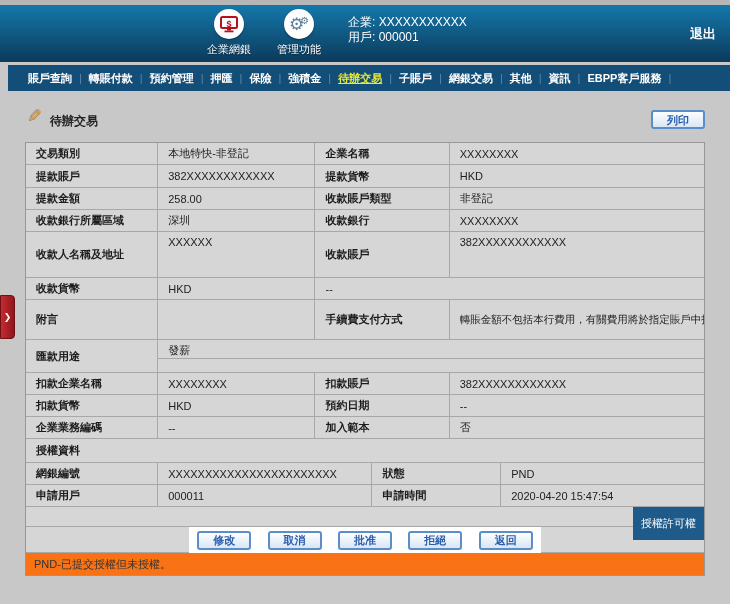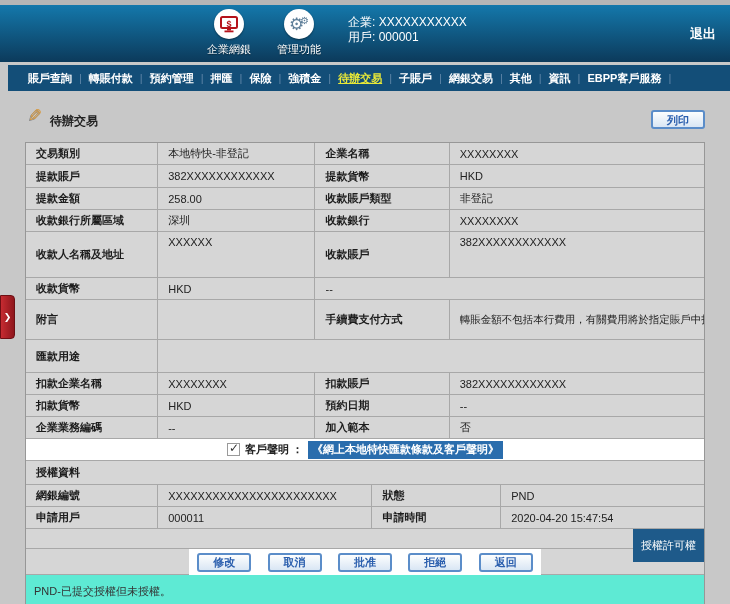--- a/index.html
+++ b/index.html
@@ -81,21 +81,21 @@
   .perm-btn { position:absolute; right:0; top:0; height:33px; padding:0 8px; background:#1e5a8a;
               color:#fff; font-size:11px; border:none; cursor:pointer; }
 
   .actions-row { height:26px; justify-content:center; }
   .actions-strip { width:352px; height:26px; background:#fff; display:flex; align-items:center;
                    justify-content:space-around; }
   .act-btn { width:54px; height:19px; border:2px solid #5b8dc9; border-radius:3px;
              background:linear-gradient(#fdfefe,#d9e6f4); color:#2b5fae; font-size:11px;
              font-weight:bold; line-height:13px; cursor:pointer; }
 
-  .footnote-row { height:33px; background:#5eead4; font-size:11px; color:#333; align-items:center;
+  .footnote-row { height:22px; background:#f97316; font-size:11px; color:#333; align-items:center;
                   padding-left:8px; }
 
   
   .side-tab { position:absolute; left:0; top:295px; width:15px; height:44px;
               background:linear-gradient(90deg,#c62b31,#8f161c); border-radius:0 4px 4px 0;
               border:1px solid #6e0f14; display:flex; align-items:center; justify-content:center;
               cursor:pointer; }
   .side-tab::after { content:"❯"; color:#fff; font-size:9px; font-weight:bold; }
 </style>
 </head>
@@ -198,20 +198,21 @@
     <div class="trow row-memo">
       <div class="cell lab c1">附言</div>
       <div class="cell val c2"></div>
       <div class="cell lab c3">手續費支付方式</div>
       <div class="cell val c4 fee-text">轉賬金額不包括本行費用，有關費用將於指定賬戶中扣除</div>
     </div>
 
     <div class="trow row-purpose">
       <div class="cell lab c1">匯款用途</div>
       <div class="purpose-wide">
+        <div class="purpose-top">發薪</div>
         <div class="purpose-bottom"></div>
       </div>
     </div>
 
     <div class="trow h22">
       <div class="cell lab c1">扣款企業名稱</div>
       <div class="cell val c2">XXXXXXXX</div>
       <div class="cell lab c3">扣款賬戶</div>
       <div class="cell val c4">382XXXXXXXXXXXX</div>
     </div>
@@ -223,25 +224,20 @@
       <div class="cell val c4">--</div>
     </div>
 
     <div class="trow h22">
       <div class="cell lab c1">企業業務編碼</div>
       <div class="cell val c2">--</div>
       <div class="cell lab c3">加入範本</div>
       <div class="cell val c4">否</div>
     </div>
 
-    <div class="trow row-declaration">
-      <span class="checkbox"></span>
-      <span class="decl-label">客戶聲明 ：</span>
-      <a class="decl-link">《網上本地特快匯款條款及客戶聲明》</a>
-    </div>
 
     <div class="trow sec-header">
       <div class="sec-label">授權資料</div>
     </div>
 
     <div class="trow h22">
       <div class="cell lab a1">網銀編號</div>
       <div class="cell val a2">XXXXXXXXXXXXXXXXXXXXXXX</div>
       <div class="cell lab a3">狀態</div>
       <div class="cell val a4">PND</div>

